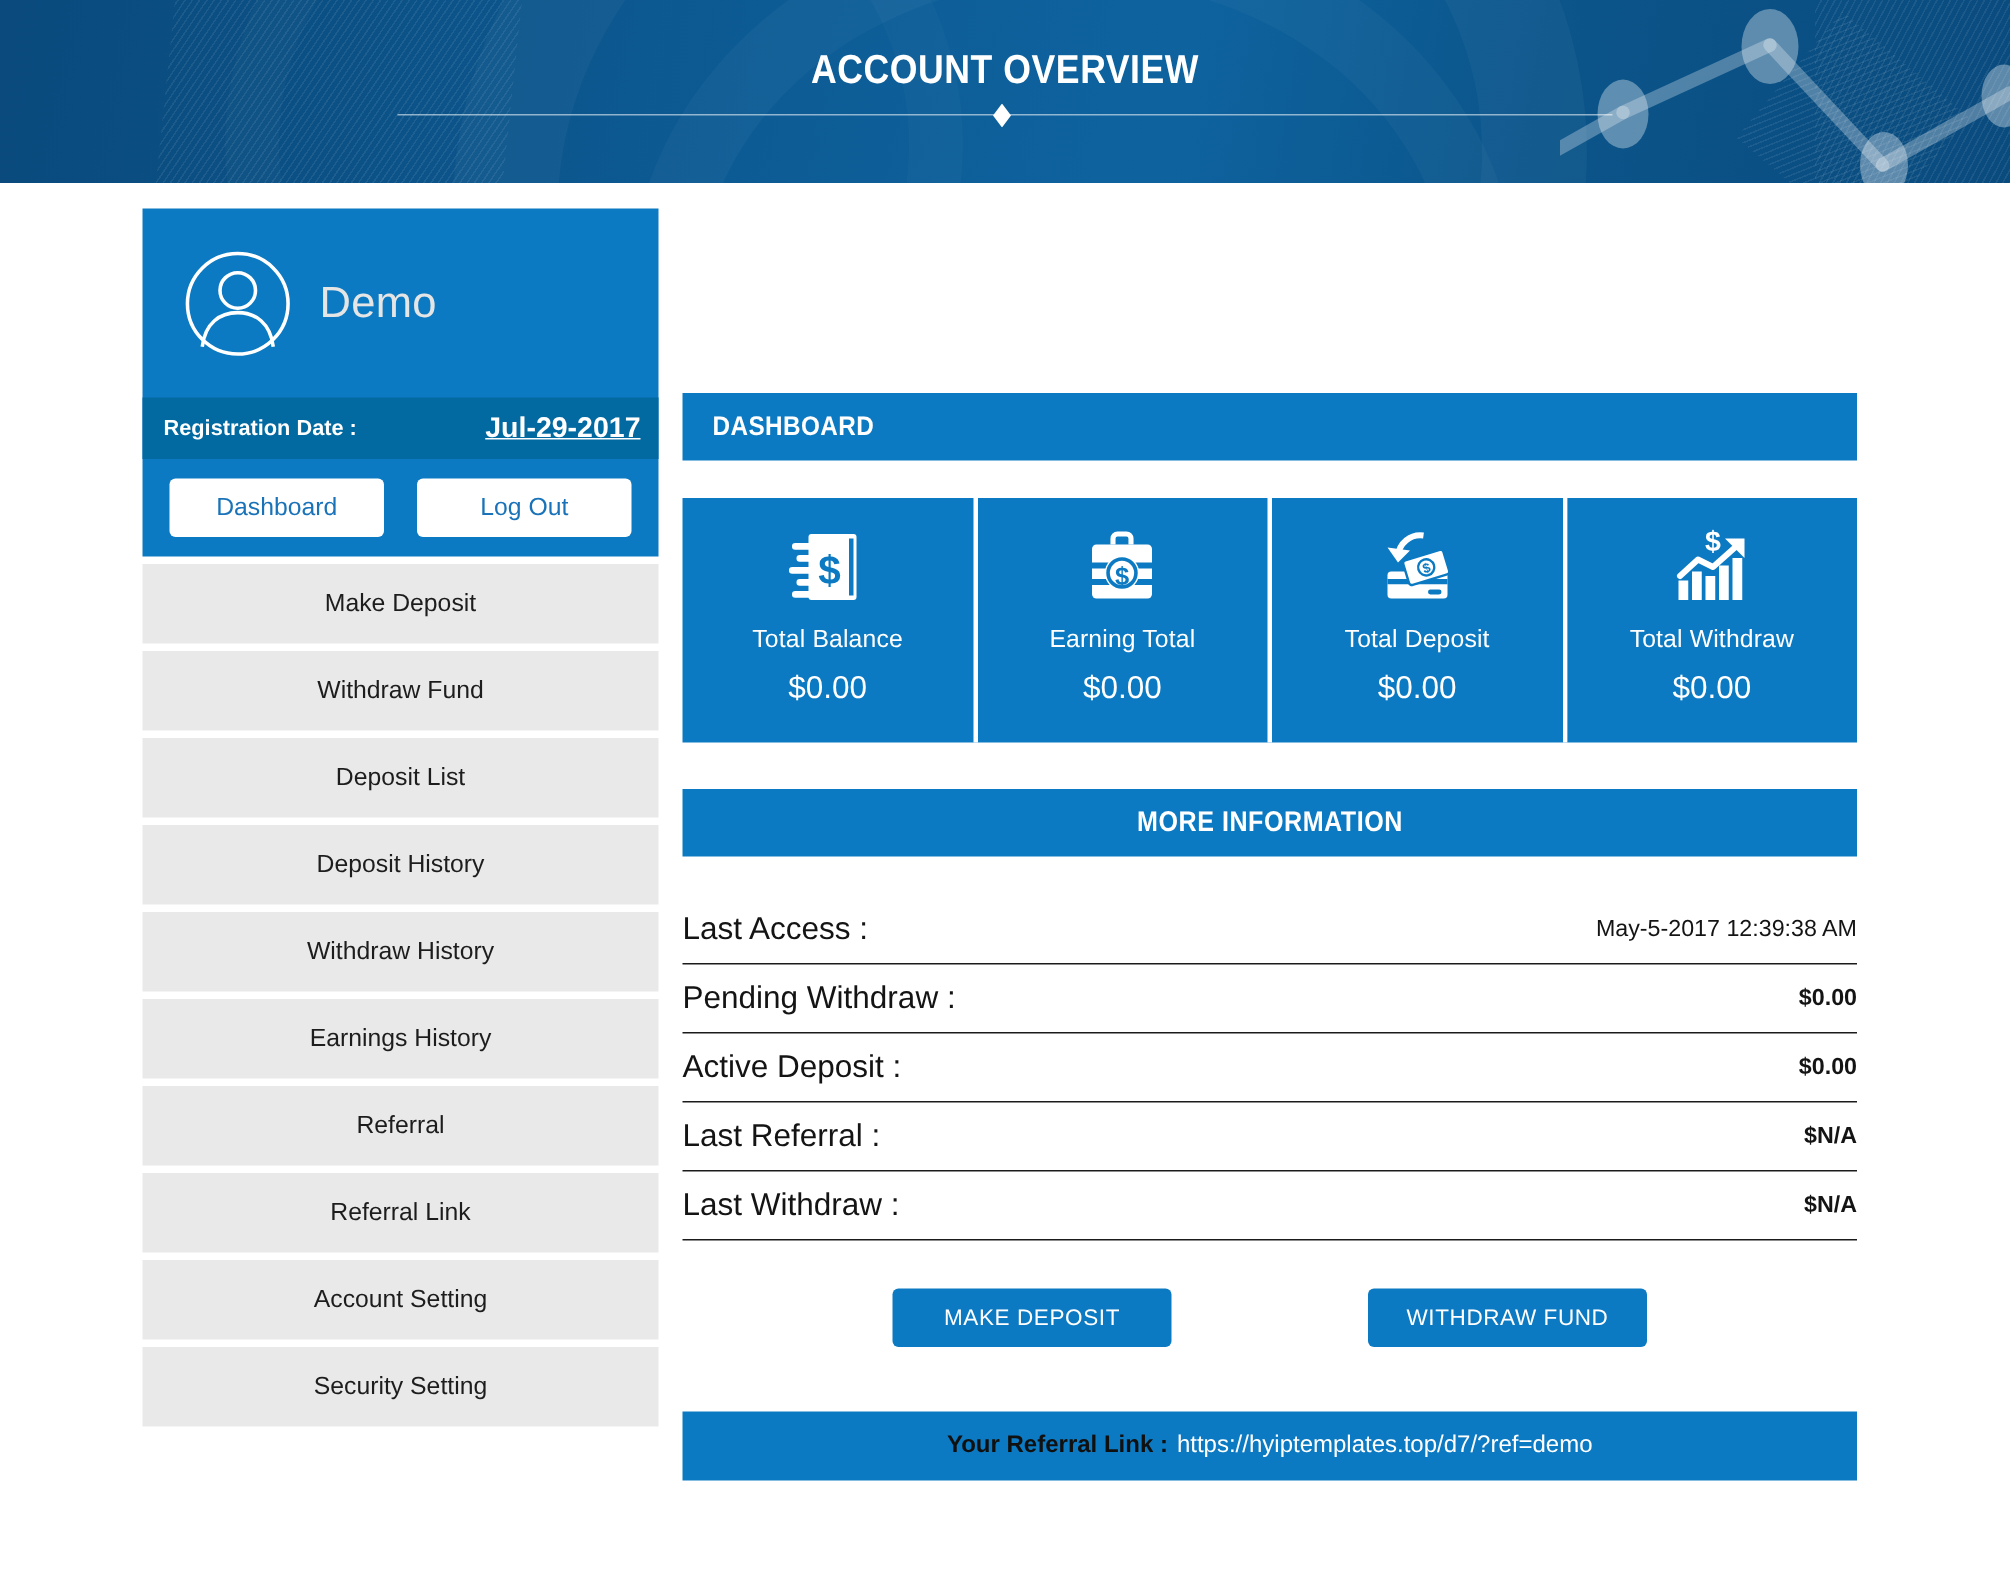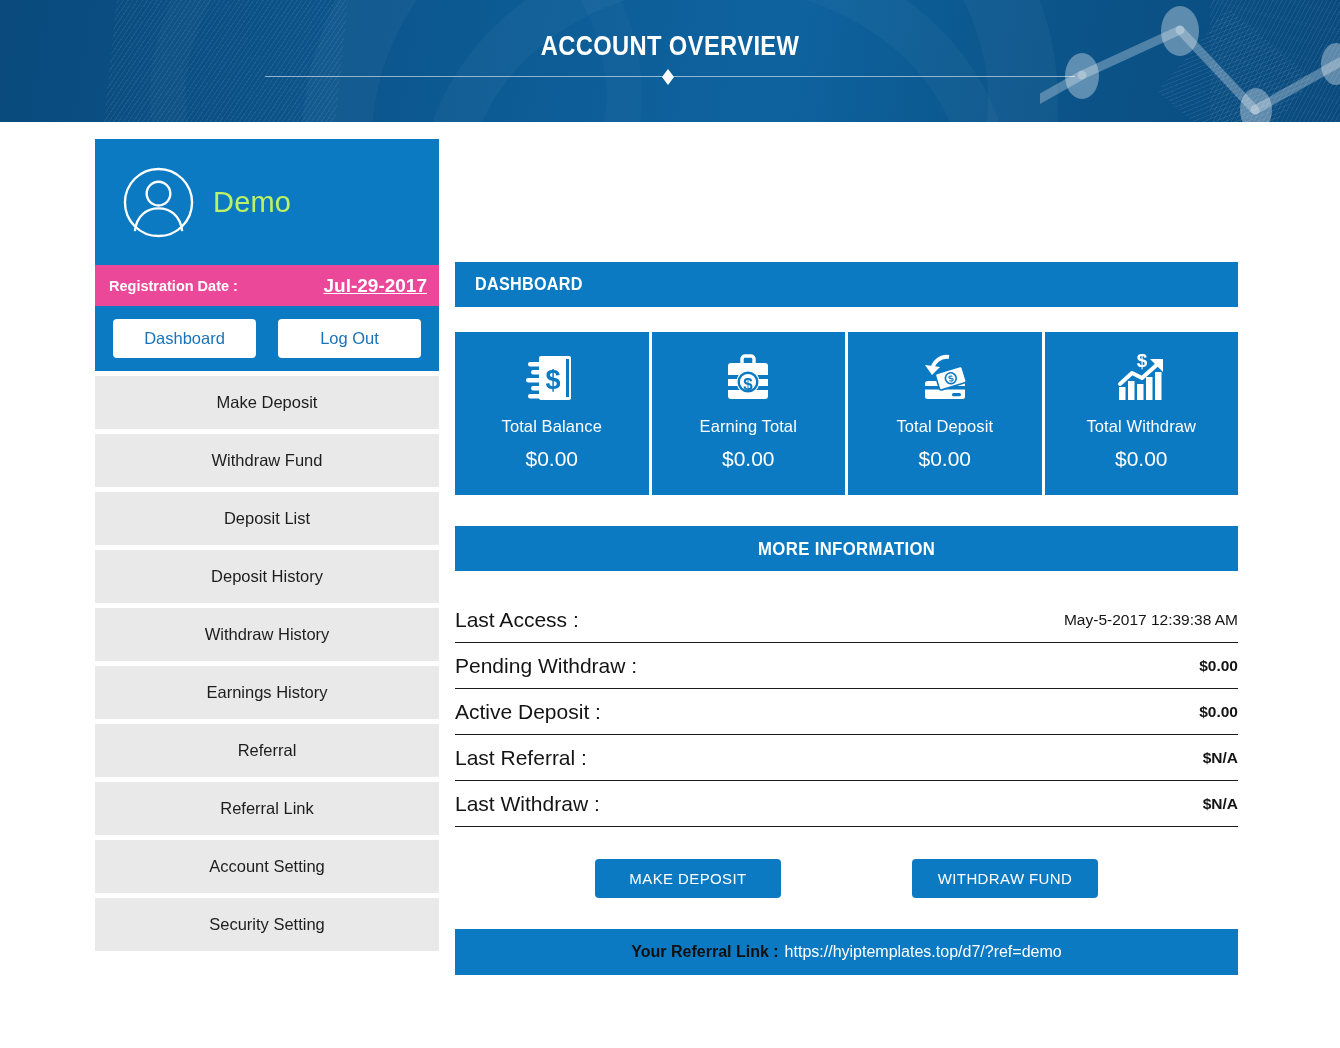--- a/index.html
+++ b/index.html
@@ -124,28 +124,28 @@
     display: flex;
     align-items: center;
     padding-left: 27px;
     box-sizing: border-box;
   }
   .avatar {
     width: 73px; height: 73px;
     flex: 0 0 auto;
   }
   .profile-name {
-    color: #bef264;
+    color: #e5e5e5;
     font-size: 29px;
     margin-left: 18px;
     font-weight: normal;
     letter-spacing: 0.2px;
   }
   .reg-strip {
-    background: #ec4899;
+    background: #0369a1;
     height: 41px;
     display: flex;
     align-items: center;
     justify-content: space-between;
     padding: 0 12px 0 14px;
     box-sizing: border-box;
   }
   .reg-label {
     color: #ffffff;
     font-size: 14.5px;
@@ -301,21 +301,21 @@
     border-radius: 4px;
     height: 39px;
     width: 186px;
     font-size: 15px;
     letter-spacing: 0.4px;
     cursor: pointer;
     font-family: "Liberation Sans", sans-serif;
   }
 
   .referral-bar {
-    margin-top: 31px;
+    margin-top: 43px;
     background: #0c7ac2;
     height: 46px;
     display: flex;
     align-items: center;
     justify-content: center;
     gap: 6px;
   }
   .referral-label {
     color: #101010;
     font-size: 16px;

